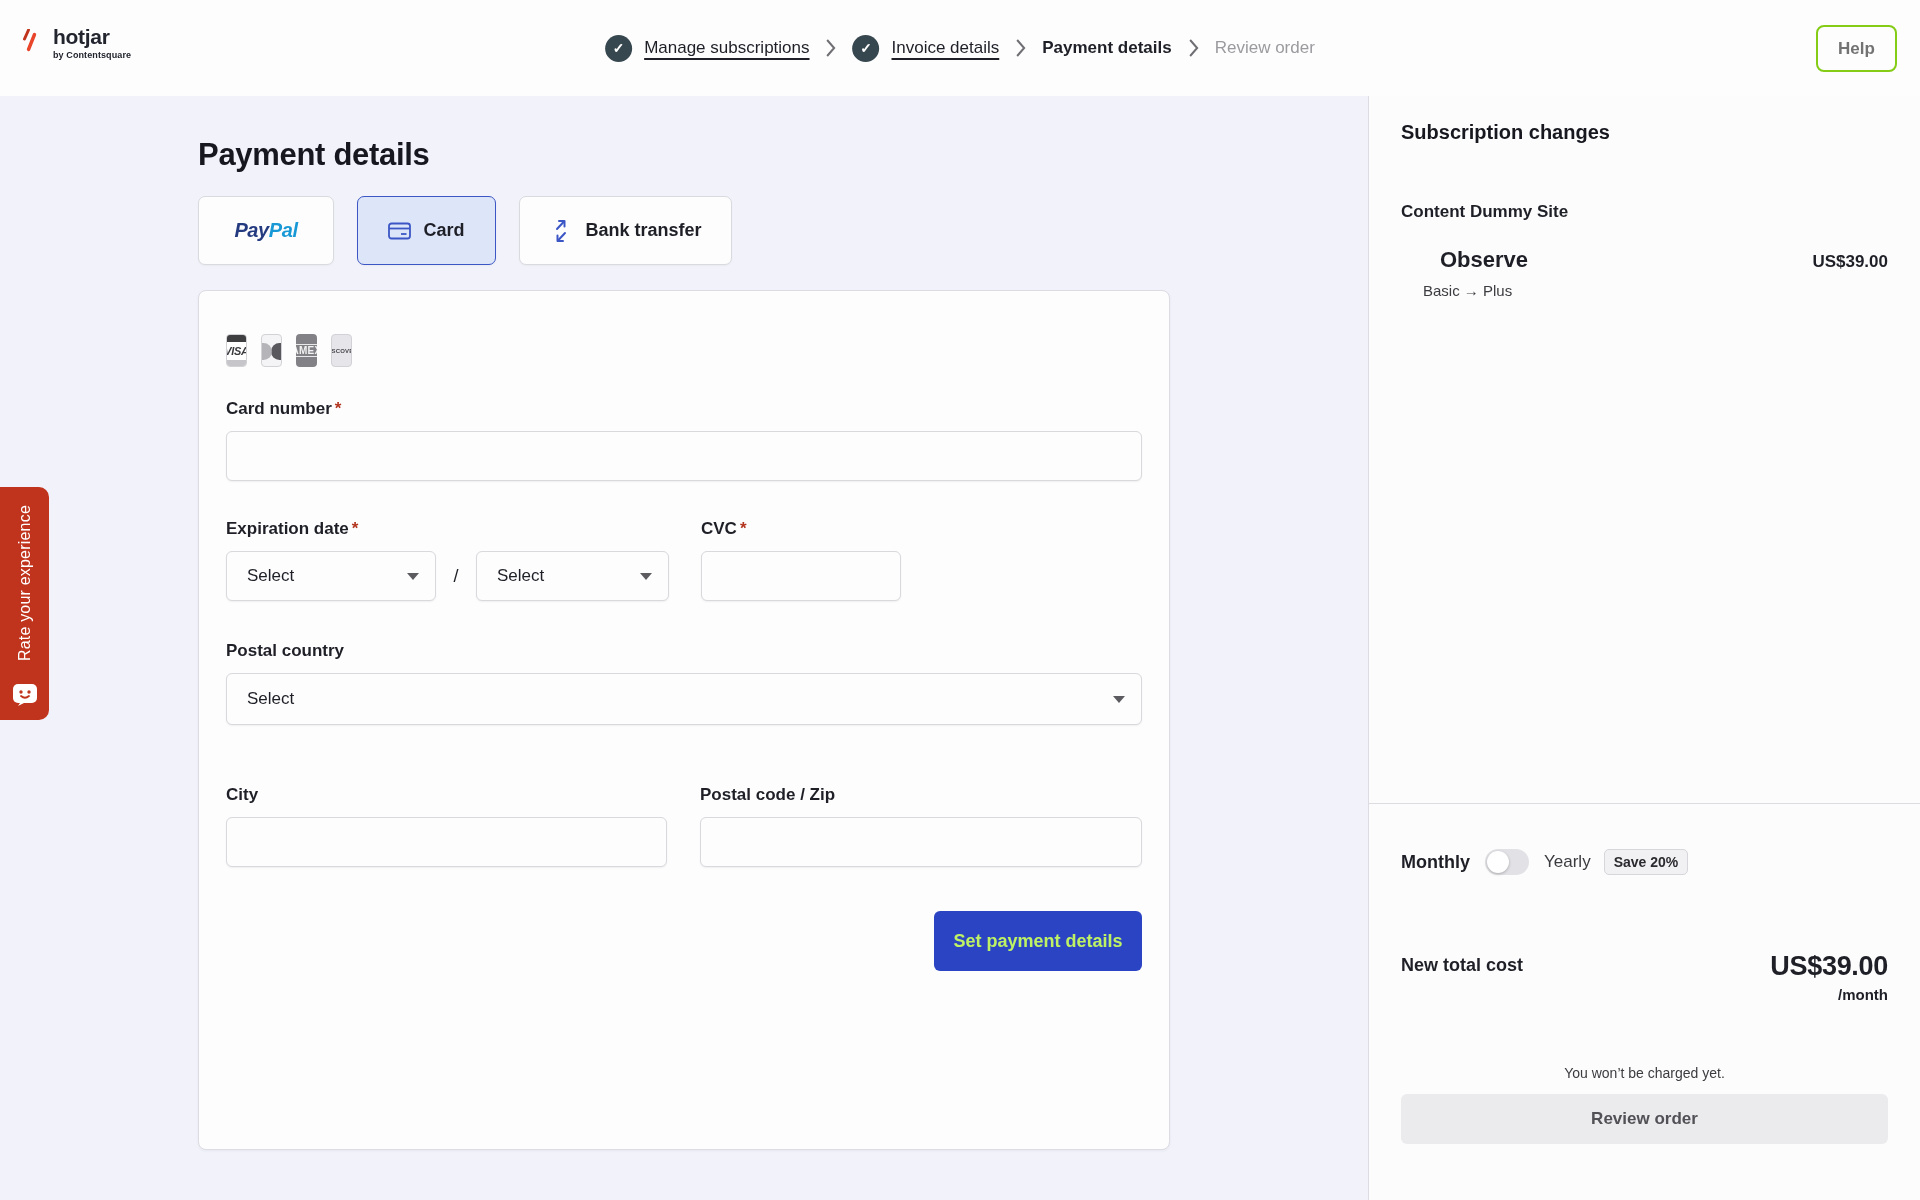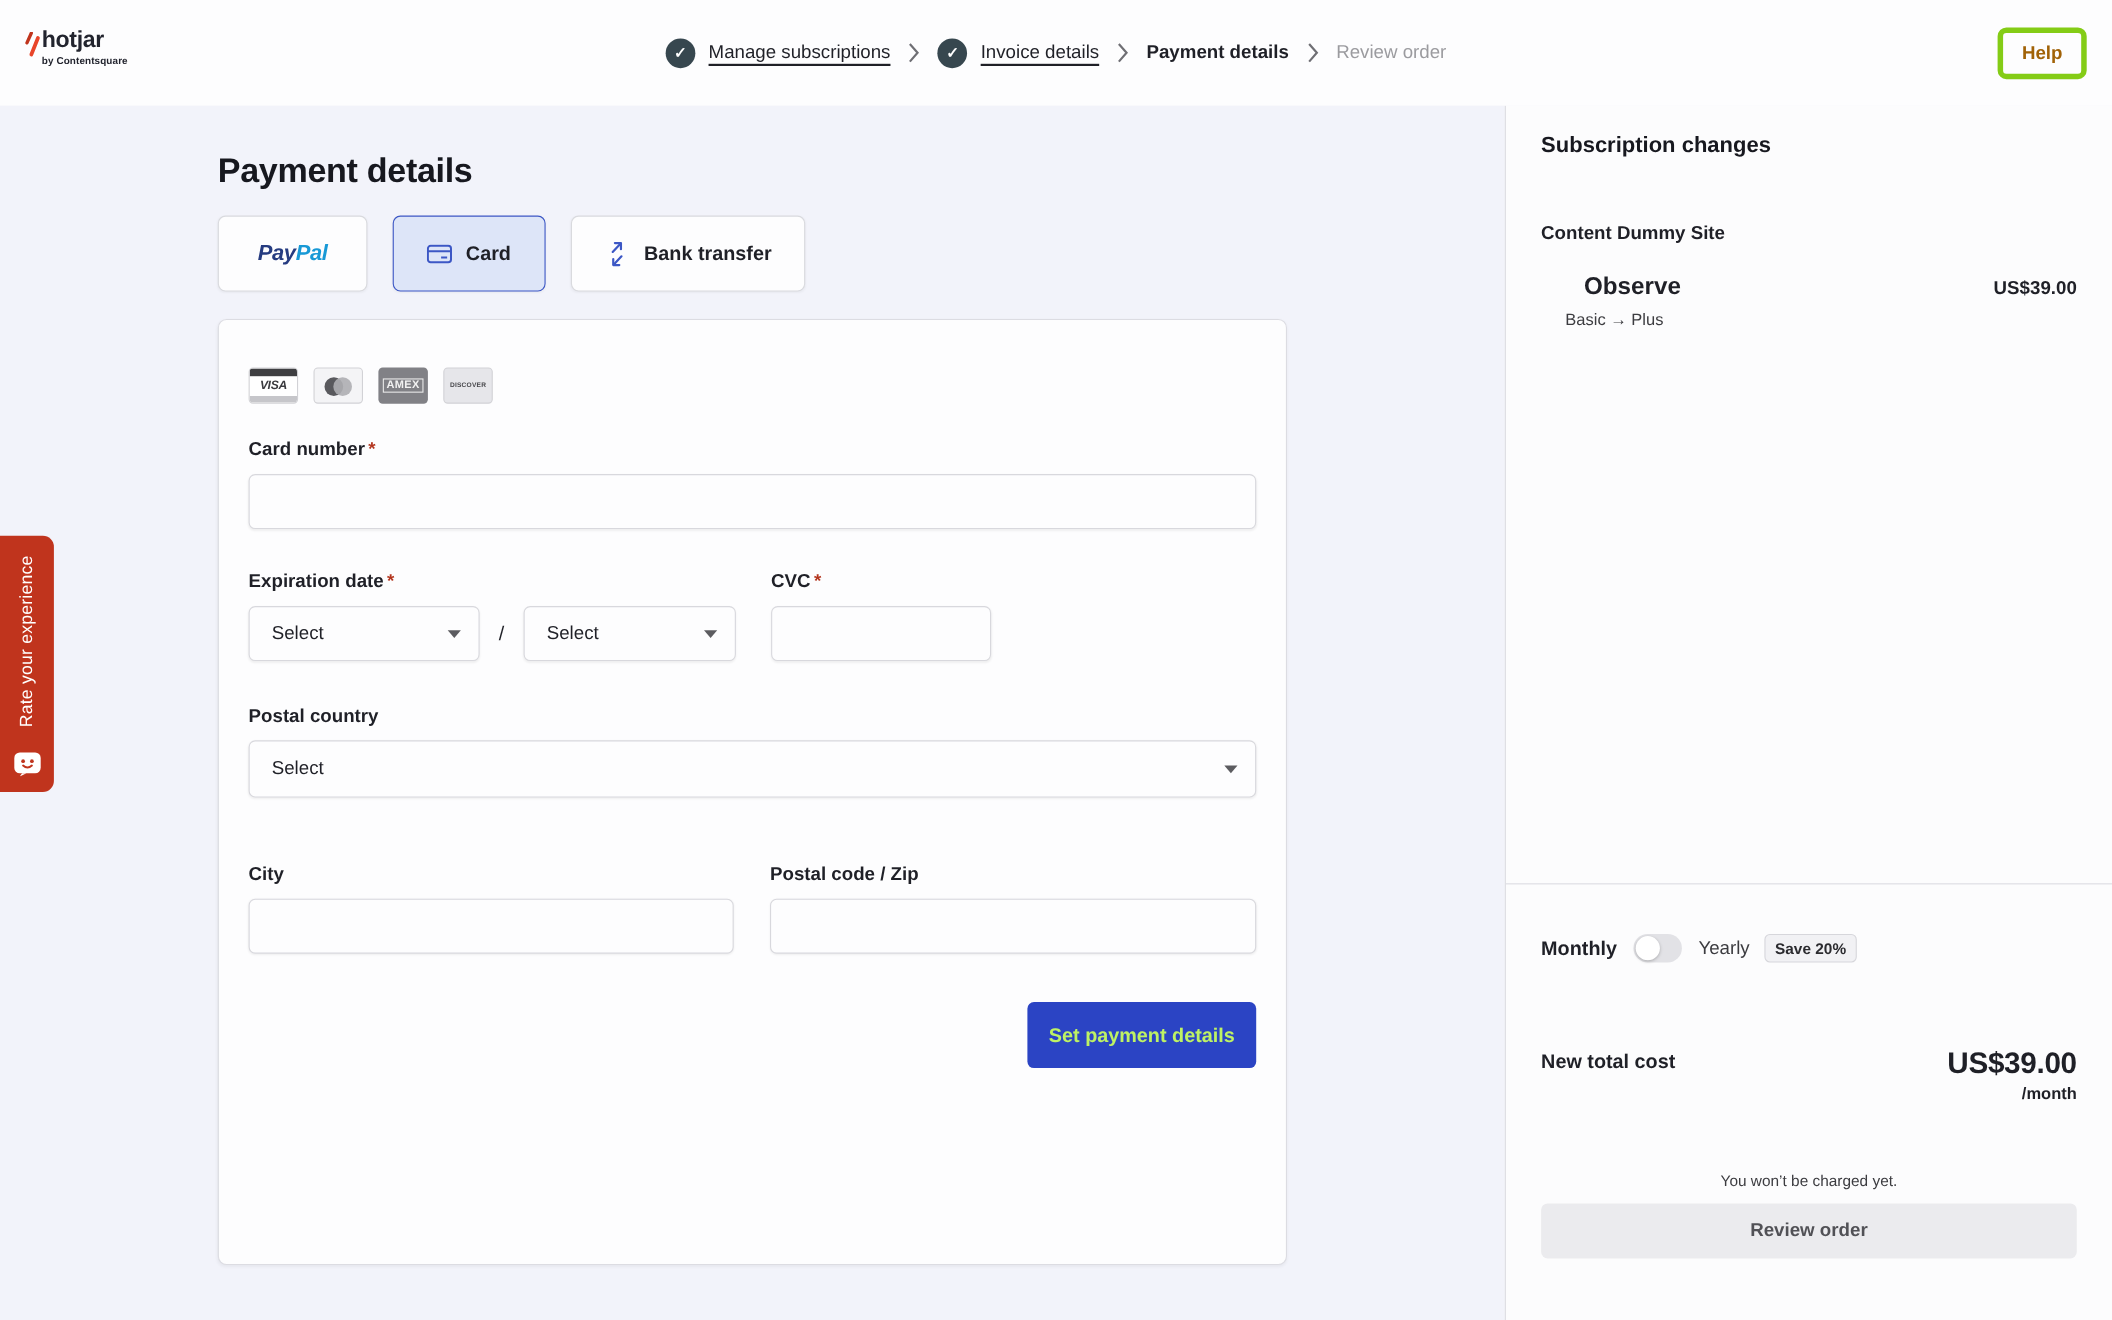--- a/index.html
+++ b/index.html
@@ -6,39 +6,39 @@
   html,body { width:1920px; height:1200px; overflow:hidden; }
   body {
     font-family:"Liberation Sans", sans-serif;
     background:#f2f3fa;
     color:#1f2027;
     position:relative;
   }
 
   
   .header { position:absolute; top:0; left:0; right:0; height:96px; background:#fdfdfe; z-index:5; }
-  .logo { position:absolute; left:22px; top:26px; display:flex; align-items:flex-start; gap:0; }
+  .logo { position:absolute; left:22px; top:26px; display:flex; align-items:flex-start; gap:15px; }
   .logo-flame { margin-top:3px; }
   .logo-texts { display:flex; flex-direction:column; }
   .logo-brand { font-size:21px; font-weight:700; color:#22242e; letter-spacing:-0.3px; line-height:22px; }
   .logo-sub { font-size:9px; font-weight:700; color:#22242e; margin-top:2px; letter-spacing:0.1px; }
 
   .breadcrumb { position:absolute; left:50%; transform:translateX(-50%); top:0; height:96px;
     display:flex; align-items:center; gap:16px; white-space:nowrap; }
   .step { display:flex; align-items:center; gap:12px; font-size:17px; color:#1f2027; }
   .step-check { width:27px; height:27px; border-radius:50%; background:#37474f; color:#fff;
     display:flex; align-items:center; justify-content:center; font-size:14px; font-weight:700; }
   .step.done .step-label { text-decoration:underline; text-underline-offset:5px; text-decoration-thickness:1.5px; cursor:pointer; }
   .step.current .step-label { font-weight:700; }
   .step.upcoming .step-label { color:#9b9b9f; }
   .crumb-chev { color:#6f6f74; display:flex; align-items:center; }
 
   .help-btn { position:absolute; right:23px; top:25px; width:81px; height:47px;
-    background:#fdfdfe; border:5px solid #84cc16; border-radius:8px;
-    color:#a16207; font-size:17px; font-weight:700; display:flex; align-items:center; justify-content:center; cursor:pointer; }
+    background:#fdfdfe; border:2px solid #84cc16; border-radius:8px;
+    color:#737373; font-size:17px; font-weight:700; display:flex; align-items:center; justify-content:center; cursor:pointer; }
 
   
   .rate-tab { position:absolute; left:0; top:487px; width:49px; height:233px; background:#c0341d;
     border-radius:0 10px 10px 0; z-index:6; display:flex; flex-direction:column; align-items:center;
     justify-content:space-between; padding:18px 0 14px; cursor:pointer; }
   .rate-label { writing-mode:vertical-rl; transform:rotate(180deg); color:#fff; font-size:16px; letter-spacing:0.2px; }
 
   
   .main { position:absolute; left:0; top:96px; width:1368px; bottom:0; }
   .content { margin-left:198px; width:972px; }
@@ -55,21 +55,21 @@
   .method-bank { width:213px; }
   .pp-word { font-style:italic; font-weight:800; font-size:20px; letter-spacing:-0.4px; }
   .pp-pay { color:#253b80; }
   .pp-pal { color:#1899d6; }
 
   .card-panel { margin-top:25px; width:972px; height:860px; background:#fdfdfe;
     border:1px solid #dcdce2; border-radius:8px; padding:43px 27px 0;
     box-shadow:0 1px 3px rgba(0,0,0,0.05); }
 
   .brands { display:flex; gap:14px; }
-  .brand { width:45px; height:33px; border-radius:4px; overflow:hidden; position:relative;
+  .brand { width:21px; height:33px; border-radius:4px; overflow:hidden; position:relative;
     display:flex; align-items:center; justify-content:center; }
   .brand-visa { background:#fff; border:1px solid #d2d2d6; }
   .brand-visa::before { content:""; position:absolute; top:0; left:0; right:0; height:7px; background:#3f3f42; }
   .brand-visa::after { content:""; position:absolute; bottom:0; left:0; right:0; height:6px; background:#c6c6ca; }
   .visa-text { font-size:11px; font-weight:800; font-style:italic; color:#3b3b3f; letter-spacing:-0.3px; }
   .brand-mc { background:#f4f4f6; border:1px solid #d2d2d6; }
   .mc-c1 { position:absolute; left:9px; top:8px; width:17px; height:17px; border-radius:50%; background:#59595d; }
   .mc-c2 { position:absolute; right:9px; top:8px; width:17px; height:17px; border-radius:50%; background:#aeaeb2; opacity:0.9; }
   .brand-amex { background:#818186; }
   .amex-text { font-size:10px; font-weight:800; color:#f2f2f2; border:1px solid #e9e9e9; padding:0 2px; letter-spacing:0.3px; }

